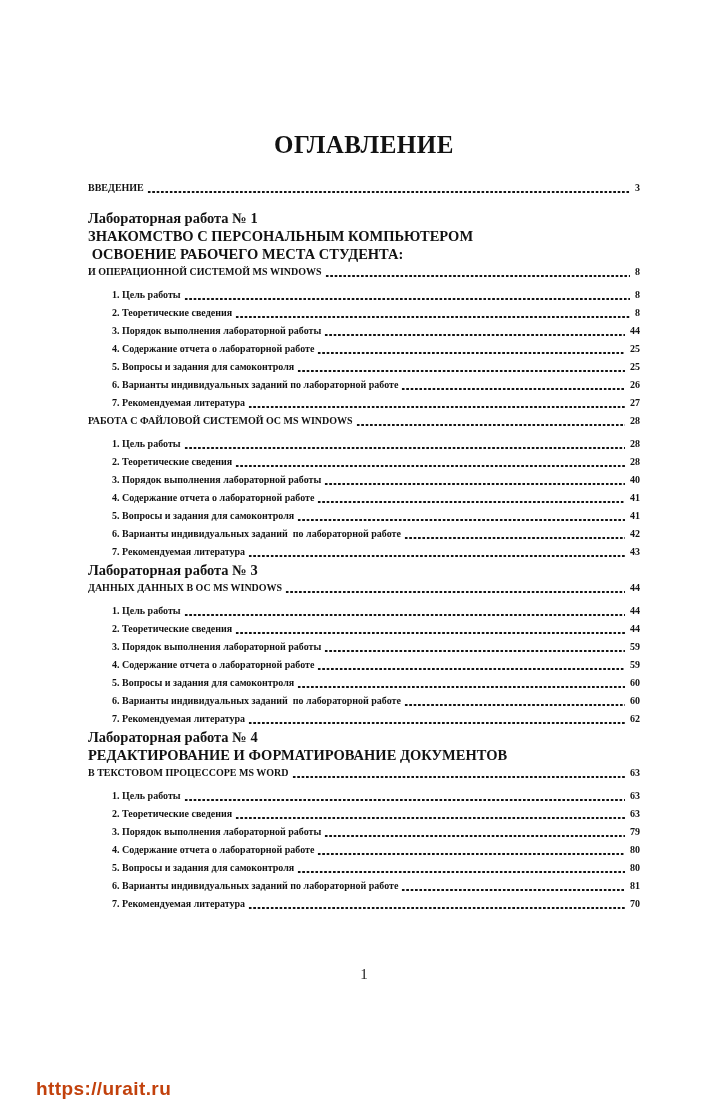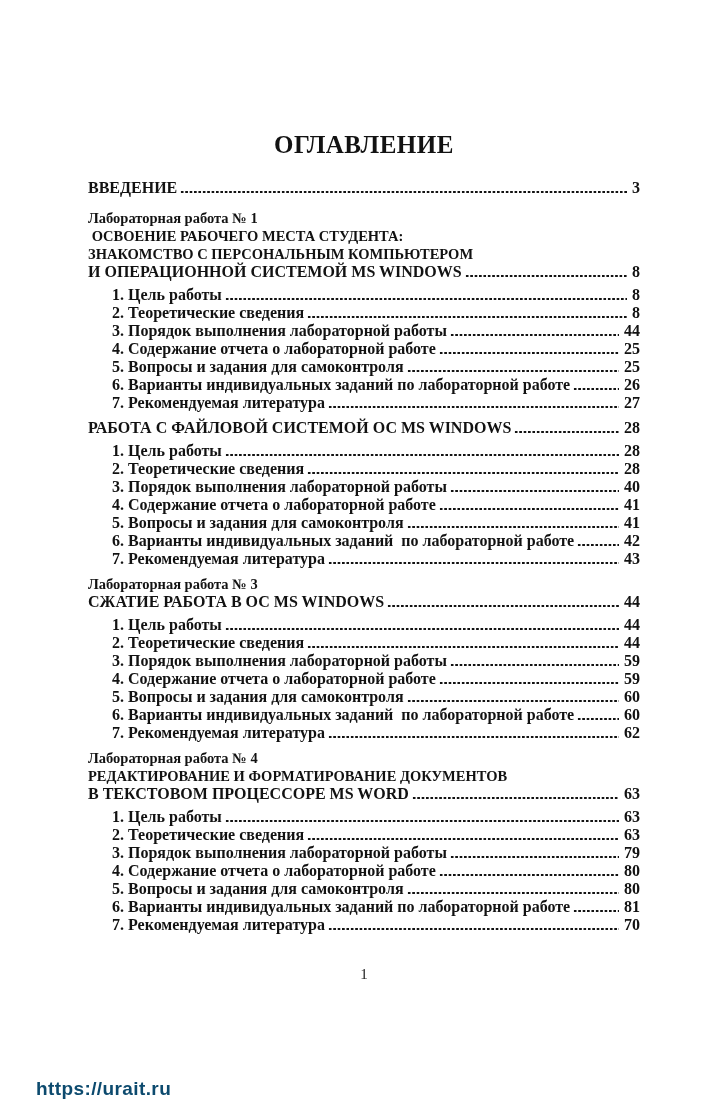--- a/index.html
+++ b/index.html
@@ -8,63 +8,63 @@
     font-family: "Liberation Serif", "DejaVu Serif", serif;
     color: #121212;
   }
   .content {
     position: absolute; left: 88px; top: 133px; width: 552px;
   }
   .title {
     font-size: 25px; line-height: 23px; font-weight: bold;
     text-align: center; margin: 0 0 23px 0; letter-spacing: 0.5px;
   }
-  .row { display: flex; line-height: 18px; font-size: 16px; font-weight: bold; }
+  .row { display: flex; line-height: 18px; font-size: 10px; font-weight: bold; }
   .row-intro { margin-bottom: 12px; }
   .lbl { white-space: pre; }
   .pg { white-space: nowrap; }
   .leader {
     flex: 1 1 auto; height: 4px; align-self: flex-end;
     margin: 0 5px 3px 3px; min-width: 8px;
     background-image: radial-gradient(circle, #121212 1.15px, rgba(0,0,0,0) 1.45px);
     background-size: 4.4px 4px; background-repeat: repeat-x; background-position: left bottom;
   }
-  .sec { margin-top: 7px; }
+  .sec { }
   .hline {
     font-size: 14.5px; line-height: 18px; font-weight: bold; white-space: pre;
   }
   .items { margin-top: 5px; }
   .items .row { padding-left: 24px; }
   .pagenum {
     position: absolute; left: 88px; width: 552px; top: 966px;
     text-align: center; font-size: 15px; font-weight: normal; color: #222;
   }
   .watermark {
     position: absolute; left: 36px; top: 1078px;
     font-family: "Liberation Sans", "DejaVu Sans", sans-serif;
-    font-weight: bold; font-size: 19px; color: #0c4a6e; letter-spacing: 0.4px;
+    font-weight: bold; font-size: 19px; color: #c2410c; letter-spacing: 0.4px;
   }
 </style>
 </head>
 <body>
 
 <div class="content">
 
   <h1 class="title">ОГЛАВЛЕНИЕ</h1>
 
   <div class="row row-intro">
     <span class="lbl">ВВЕДЕНИЕ</span>
     <span class="leader"></span>
     <span class="pg">3</span>
   </div>
 
   <section class="sec">
     <div class="hline">Лабораторная работа № 1</div>
+    <div class="hline">ЗНАКОМСТВО С ПЕРСОНАЛЬНЫМ КОМПЬЮТЕРОМ</div>
     <div class="hline"> ОСВОЕНИЕ РАБОЧЕГО МЕСТА СТУДЕНТА:</div>
-    <div class="hline">ЗНАКОМСТВО С ПЕРСОНАЛЬНЫМ КОМПЬЮТЕРОМ</div>
     <div class="row">
       <span class="lbl">И ОПЕРАЦИОННОЙ СИСТЕМОЙ MS WINDOWS</span>
       <span class="leader"></span>
       <span class="pg">8</span>
     </div>
     <div class="items">
       <div class="row">
           <span class="lbl">1. Цель работы</span>
           <span class="leader"></span>
           <span class="pg">8</span>
@@ -143,21 +143,21 @@
           <span class="lbl">7. Рекомендуемая литература</span>
           <span class="leader"></span>
           <span class="pg">43</span>
         </div>
     </div>
   </section>
 
   <section class="sec">
     <div class="hline">Лабораторная работа № 3</div>
     <div class="row">
-      <span class="lbl">СЖАТИЕ РАБОТА В ОС MS WINDOWS</span>
+      <span class="lbl">ДАННЫХ ДАННЫХ В ОС MS WINDOWS</span>
       <span class="leader"></span>
       <span class="pg">44</span>
     </div>
     <div class="items">
       <div class="row">
           <span class="lbl">1. Цель работы</span>
           <span class="leader"></span>
           <span class="pg">44</span>
         </div>
       <div class="row">

